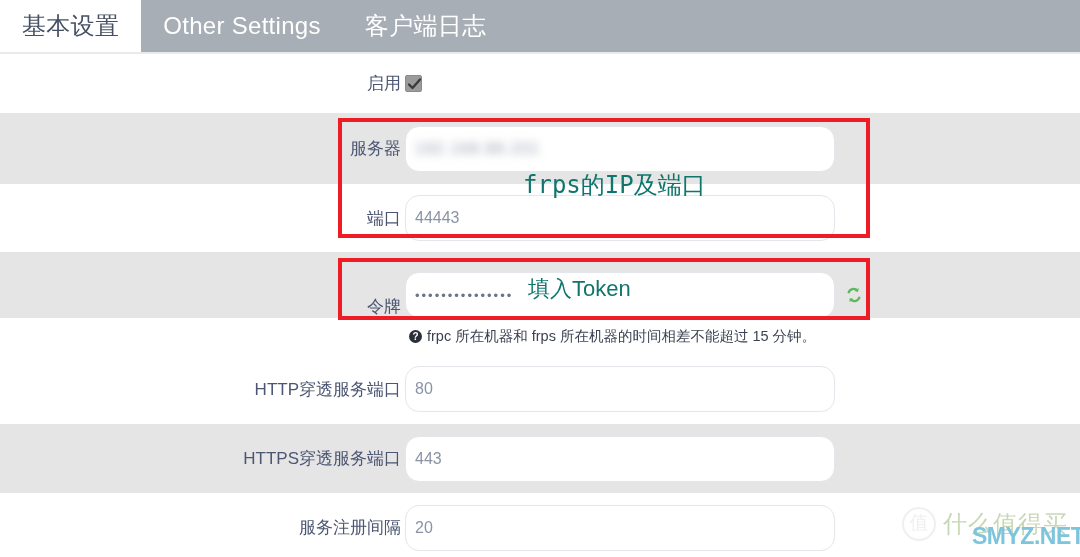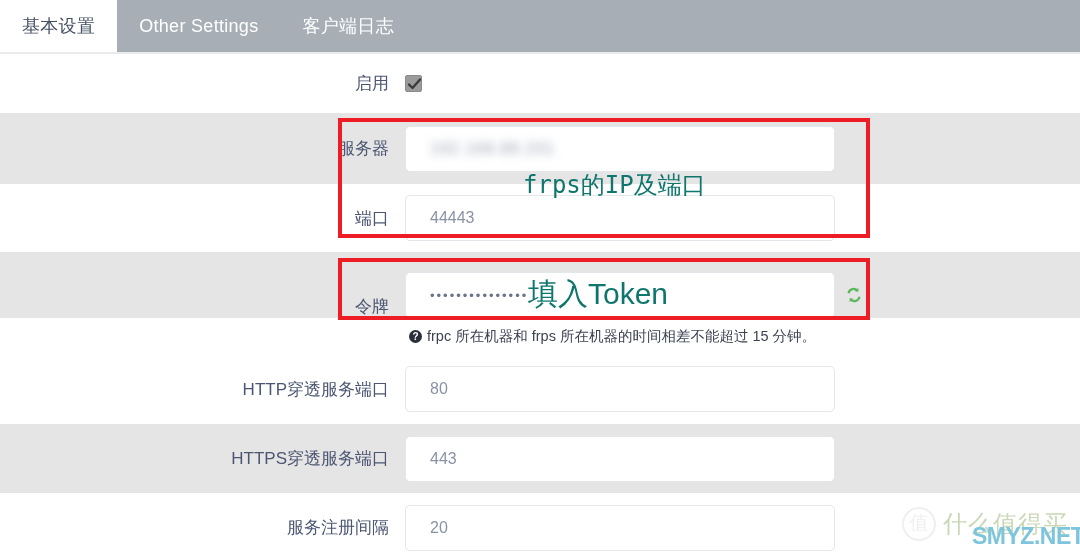--- a/index.html
+++ b/index.html
@@ -33,21 +33,21 @@
     top: 52px;
     width: 1080px;
     height: 2px;
     background: #e8eaec;
   }
   .tab {
     display: flex;
     align-items: center;
     justify-content: center;
     padding: 0 22px;
-    font-size: 18px;
+    font-size: 24px;
     color: #ffffff;
     letter-spacing: 0.3px;
     cursor: pointer;
     white-space: nowrap;
   }
   .tab.active {
     background: #ffffff;
     color: #455064;
     font-weight: normal;
   }
@@ -68,40 +68,40 @@
   }
   .row.stripe {
     background: #e5e5e5;
   }
   .row.plain {
     background: #ffffff;
   }
   .row-label {
     width: 405px;
     text-align: right;
-    padding-right: 16px;
+    padding-right: 4px;
     box-sizing: border-box;
     font-size: 17px;
     color: #4c5672;
     white-space: nowrap;
   }
   .row-field {
     flex: 1 1 auto;
     display: flex;
     align-items: center;
   }
 
   .text-input {
     width: 430px;
     height: 46px;
     box-sizing: border-box;
     border: 1px solid #e3e6ea;
-    border-radius: 5px;
-    background: #ffffff;
-    padding: 0 24px;
+    border-radius: 14px;
+    background: #ffffff;
+    padding: 0 9px;
     font-size: 16px;
     color: #8a93a6;
     display: flex;
     align-items: center;
     font-family: "Liberation Sans", "DejaVu Sans", sans-serif;
   }
 
   
   .blurred-value {
     font-size: 16px;
@@ -204,21 +204,21 @@
   #anno-ip-port {
     left: 523px;
     top: 169px;
     font-size: 24px;
     font-family: "DejaVu Sans Mono", "Liberation Mono", monospace;
     letter-spacing: 0px;
   }
   #anno-token {
     left: 528px;
     top: 274px;
-    font-size: 30px;
+    font-size: 22px;
     font-family: "Liberation Sans", "DejaVu Sans", sans-serif;
   }
 
   
   .watermark {
     position: absolute;
     right: 6px;
     bottom: 6px;
     width: 180px;
     height: 50px;

